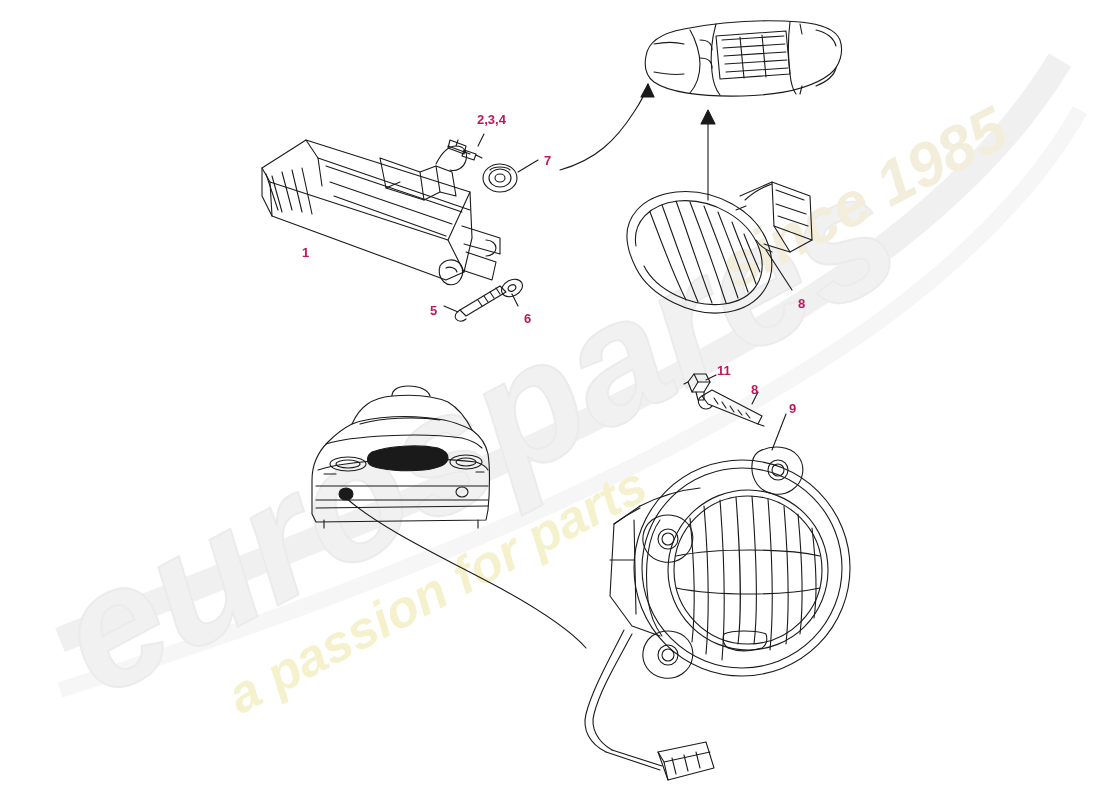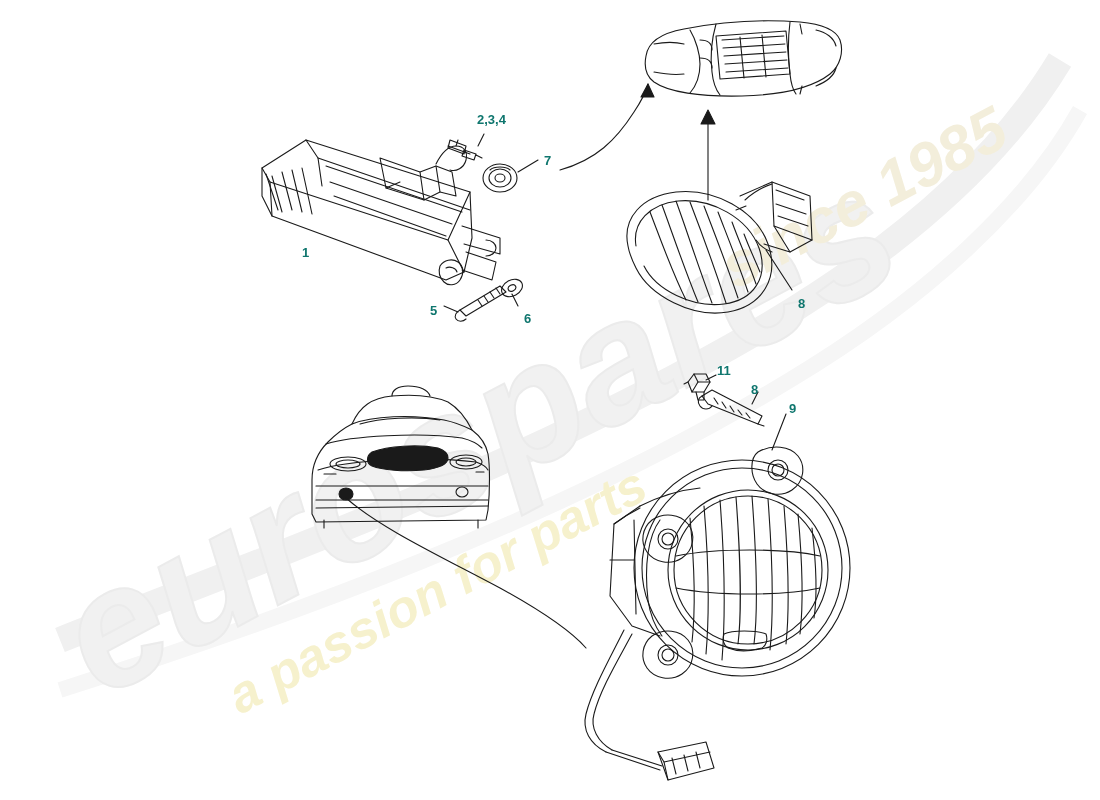--- a/index.html
+++ b/index.html
@@ -28,21 +28,21 @@
     top: 0;
     width: 1100px;
     height: 800px;
     pointer-events: none;
   }
   .callout {
     position: absolute;
     font-family: "Liberation Sans", sans-serif;
     font-size: 13px;
     font-weight: bold;
-    color: #0f766e;
+    color: #be185d;
     white-space: nowrap;
   }
 </style>
 </head>
 <body>
 
 <div id="page">
 
   <svg class="wm-layer" viewBox="0 0 1100 800">
     <defs>

